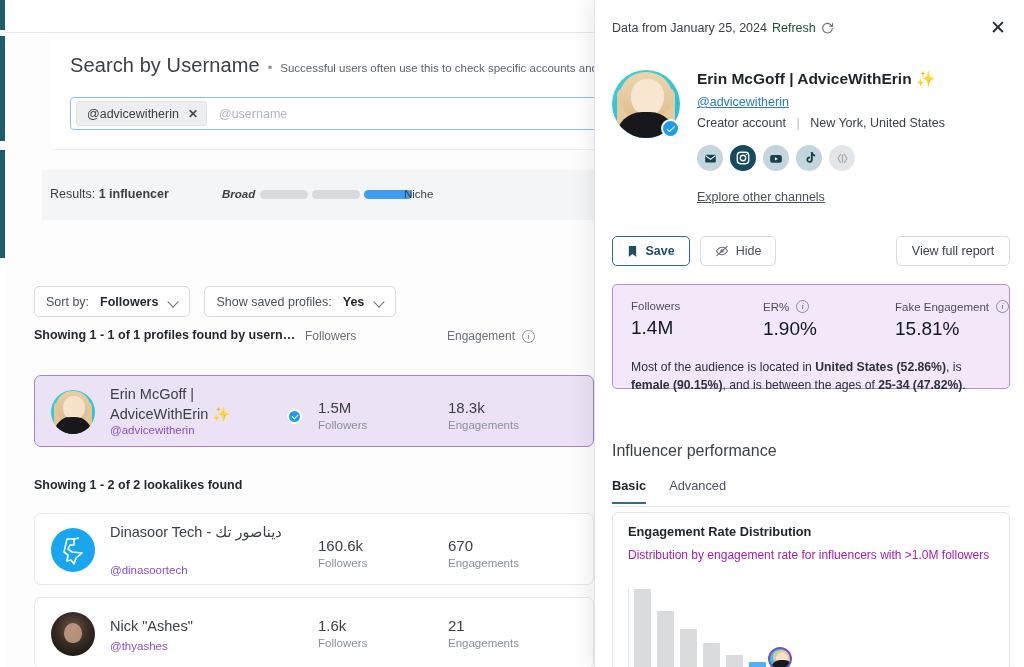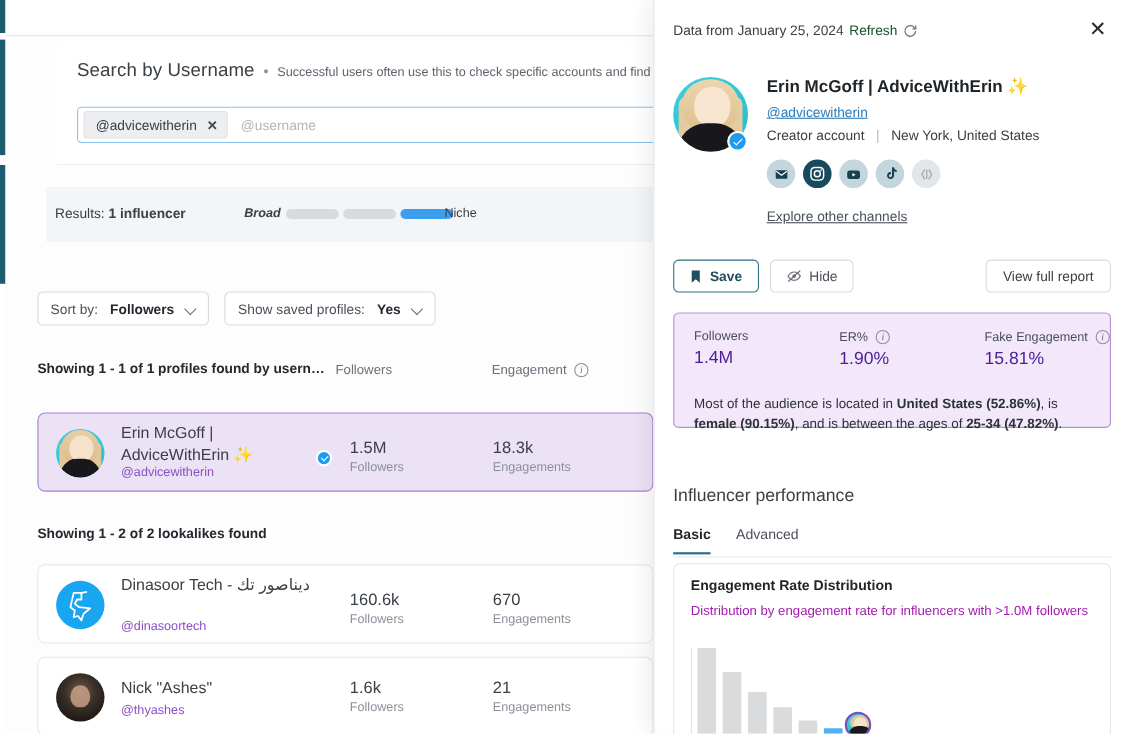--- a/index.html
+++ b/index.html
@@ -34,21 +34,21 @@
   }
 
   .search-card {
     position: absolute; left: 52px; top: 37px; width: 560px; height: 113px;
     background: #ffffff; border-bottom: 1px solid #eceef0;
   }
   .search-title-row {
     position: absolute; left: 18px; top: 17px; white-space: nowrap;
     display: flex; align-items: baseline; gap: 8px;
   }
-  .search-title { font-size: 17px; color: #3b4045; letter-spacing: .1px; }
+  .search-title { font-size: 20px; color: #3b4045; letter-spacing: .1px; }
   .dot-sep { font-size: 13px; color: #8a9099; }
   .search-sub { font-size: 11.5px; color: #5d646d; }
 
   .search-input-wrap {
     position: absolute; left: 18px; top: 60px; width: 560px; height: 33px;
     border: 1px solid #88c2ef; border-radius: 4px; background: #fff;
     display: flex; align-items: center; padding-left: 5px;
   }
   .chip {
     display: flex; align-items: center; gap: 9px;
@@ -67,21 +67,21 @@
   .broad-label { position: absolute; left: 180px; top: 18px; font-size: 11.5px; font-weight: 700; color: #3b4045; font-style: italic; }
   .seg-track { position: absolute; left: 218px; top: 20px; display: flex; gap: 4px; }
   .seg { width: 48px; height: 9px; border-radius: 5px; background: #d8dadd; }
   .seg.on { background: #3d9ef0; }
   .niche-label { position: absolute; left: 362px; top: 18px; font-size: 11.5px; font-weight: 400; color: #3b4045; }
 
   .filters-row { position: absolute; left: 34px; top: 265px; display: flex; gap: 14px; }
   .dropdown {
     display: flex; align-items: center; gap: 11px;
     height: 31px; padding: 0 11px; border: 1px solid #d8dadd; border-radius: 5px;
-    background: #fff; font-size: 12.5px; color: #4a5059; white-space: nowrap;
+    background: #fff; font-size: 12.5px; color: #4a5059; white-space: nowrap; margin-top: 21px;
   }
   .dropdown b { font-weight: 700; color: #24292f; }
   .caret { width: 9px; height: 9px; position: relative; }
   .caret:after {
     content: ""; position: absolute; left: 0; top: 1px;
     width: 7px; height: 7px; border-right: 1.4px solid #6b7178; border-bottom: 1.4px solid #6b7178;
     transform: rotate(45deg);
   }
 
   .table-head { position: absolute; left: 34px; top: 328px; width: 560px; }
@@ -249,21 +249,21 @@
   .btn-hide { left: 88px; width: 76px; border: 1px solid #d8dadd; color: #4a5059; }
   .btn-report { right: 0; width: 114px; border: 1px solid #d8dadd; color: #3b4045; }
 
   .stat-box {
     position: absolute; left: 17px; top: 284px; width: 398px; height: 105px;
     background: #f2e8f9; border: 1.2px solid #b78fd8; border-radius: 5px;
   }
   .stat-cols { position: absolute; left: 0; top: 15px; width: 100%; display: flex; }
   .stat-col { flex: 1; padding-left: 18px; }
   .stat-lbl { font-size: 11.5px; color: #4a5059; display: flex; align-items: center; }
-  .stat-val { font-size: 16px; color: #4c1d95; margin-top: 5px; }
+  .stat-val { font-size: 19px; color: #0f172a; margin-top: 5px; }
   .stat-note {
     position: absolute; left: 18px; top: 73px; width: 362px;
     font-size: 12.2px; color: #2c3237; line-height: 1.5;
   }
   .stat-note b { font-weight: 700; }
 
   .perf-title { position: absolute; left: 17px; top: 442px; font-size: 16px; color: #3b4045; }
   .tabs { position: absolute; left: 17px; top: 478px; width: 398px; display: flex; gap: 23px; }
   .tab { font-size: 12.8px; color: #4a5059; padding-bottom: 9px; cursor: pointer; }
   .tab.active { font-weight: 700; color: #1f2428; border-bottom: 2.5px solid #2d6f86; }

